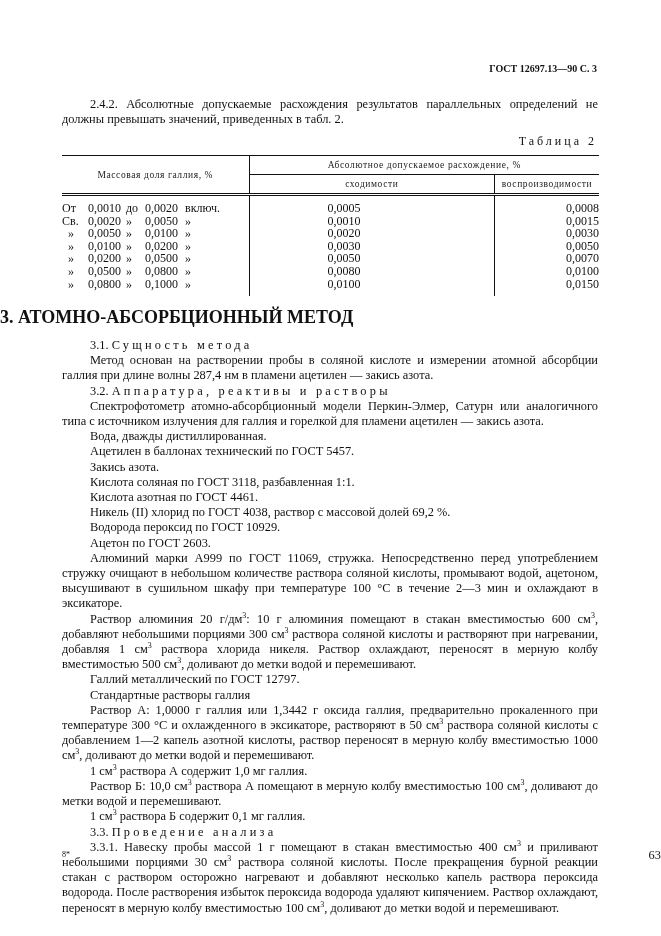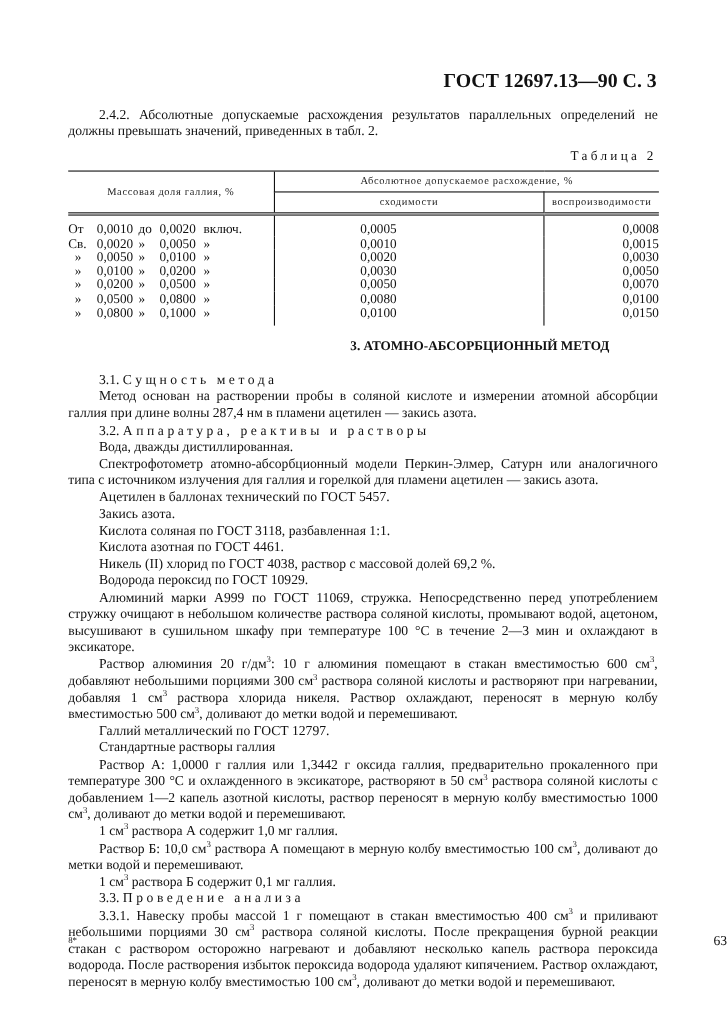--- a/index.html
+++ b/index.html
@@ -2,21 +2,21 @@
 <html><head>
   <meta charset="utf-8">
   <style>
     html, body { margin: 0; padding: 0; background: #ffffff; }
     body {
       width: 661px; height: 936px; position: relative; overflow: hidden;
       font-family: "Liberation Serif", serif; color: #111;
     }
     .page-header {
       position: absolute; top: 63px; right: 64px;
-      font-weight: bold; font-size: 18px;
+      font-weight: bold; font-size: 10px;
     }
     .text { position: absolute; left: 62px; width: 536px; font-size: 12.4px; line-height: 15.2px; text-align: justify; }
     .ind { text-indent: 28px; }
     .para { margin: 0; }
     .table-caption {
       position: absolute; top: 134px; right: 64px; font-size: 12px; letter-spacing: 3px;
     }
     table.tbl {
       position: absolute; top: 155px; left: 62px; width: 537px;
       border-collapse: collapse; font-size: 12px;
@@ -33,22 +33,22 @@
     .tbl tr.first td { padding-top: 6px; margin-top: 40px; }
     .c1 { width: 188px; padding-left: 0; white-space: nowrap; }
     .c2 { width: 173px; padding-left: 78px !important; }
     .c3 { padding-left: 71px !important; }
     .range span { display: inline-block; }
     .r-pre { width: 26px; }
     .r-a { width: 38px; }
     .r-to { width: 19px; text-align: left; }
     .r-b { width: 40px; }
     .section-title {
-      position: absolute; top: 307px; left: 0; width: 554px; text-align: right;
-      font-weight: bold; font-size: 12px;
+      position: absolute; top: 307px; left: 0; width: 554px; text-align: left;
+      font-weight: bold; font-size: 18px;
     }
     .spaced { letter-spacing: 3.2px; }
     sup, sub { font-size: 8px; line-height: 0; }
     .footer-left { position: absolute; top: 850px; left: 62px; font-size: 8px; }
     .footer-page { position: absolute; top: 848px; left: 0; width: 661px; text-align: right; font-size: 12.4px; }
   </style>
 </head>
 <body>
 
 <div class="page-header">ГОСТ 12697.13—90 С. 3</div>
@@ -108,28 +108,29 @@
     </tr>
   </tbody>
 </table>
 
 <div class="section-title">3. АТОМНО-АБСОРБЦИОННЫЙ МЕТОД</div>
 
 <div class="text" style="top:338px;">
   <p class="para ind"><span>3.1.</span> <span class="spaced">Сущность метода</span></p>
   <p class="para ind">Метод основан на растворении пробы в соляной кислоте и измерении атомной абсорбции галлия при длине волны 287,4 нм в пламени ацетилен — закись азота.</p>
   <p class="para ind"><span>3.2.</span> <span class="spaced">Аппаратура, реактивы и растворы</span></p>
+  <p class="para ind">Спектрофотометр атомно-абсорбционный модели Перкин-Элмер, Сатурн или аналогичного типа с источником излучения для галлия и горелкой для пламени ацетилен — закись азота.</p>
   <p class="para ind">Вода, дважды дистиллированная.</p>
-  <p class="para ind">Спектрофотометр атомно-абсорбционный модели Перкин-Элмер, Сатурн или аналогичного типа с источником излучения для галлия и горелкой для пламени ацетилен — закись азота.</p>
   <p class="para ind">Ацетилен в баллонах технический по ГОСТ 5457.</p>
   <p class="para ind">Закись азота.</p>
   <p class="para ind">Кислота соляная по ГОСТ 3118, разбавленная 1:1.</p>
   <p class="para ind">Кислота азотная по ГОСТ 4461.</p>
   <p class="para ind">Никель (II) хлорид по ГОСТ 4038, раствор с массовой долей 69,2 %.</p>
   <p class="para ind">Водорода пероксид по ГОСТ 10929.</p>
+  <p class="para ind">Ацетон по ГОСТ 2603.</p>
   <p class="para ind">Алюминий марки А999 по ГОСТ 11069, стружка. Непосредственно перед употреблением стружку очищают в небольшом количестве раствора соляной кислоты, промывают водой, ацетоном, высушивают в сушильном шкафу при температуре 100 °С в течение 2—3 мин и охлаждают в эксикаторе.</p>
   <p class="para ind"><span>Раствор алюминия 20 г/дм</span><sup>3</sup><span>: 10 г алюминия помещают в стакан вместимостью 600 см</span><sup>3</sup><span>, добавляют небольшими порциями 300 см</span><sup>3</sup><span> раствора соляной кислоты и растворяют при нагревании, добавляя 1 см</span><sup>3</sup><span> раствора хлорида никеля. Раствор охлаждают, переносят в мерную колбу вместимостью 500 см</span><sup>3</sup><span>, доливают до метки водой и перемешивают.</span></p>
   <p class="para ind">Галлий металлический по ГОСТ 12797.</p>
   <p class="para ind">Стандартные растворы галлия</p>
   <p class="para ind"><span>Раствор А: 1,0000 г галлия или 1,3442 г оксида галлия, предварительно прокаленного при температуре 300 °С и охлажденного в эксикаторе, растворяют в 50 см</span><sup>3</sup><span> раствора соляной кислоты с добавлением 1—2 капель азотной кислоты, раствор переносят в мерную колбу вместимостью 1000 см</span><sup>3</sup><span>, доливают до метки водой и перемешивают.</span></p>
   <p class="para ind"><span>1 см</span><sup>3</sup><span> раствора А содержит 1,0 мг галлия.</span></p>
   <p class="para ind"><span>Раствор Б: 10,0 см</span><sup>3</sup><span> раствора А помещают в мерную колбу вместимостью 100 см</span><sup>3</sup><span>, доливают до метки водой и перемешивают.</span></p>
   <p class="para ind"><span>1 см</span><sup>3</sup><span> раствора Б содержит 0,1 мг галлия.</span></p>
   <p class="para ind"><span>3.3.</span> <span class="spaced">Проведение анализа</span></p>
   <p class="para ind"><span>3.3.1. Навеску пробы массой 1 г помещают в стакан вместимостью 400 см</span><sup>3</sup><span> и приливают небольшими порциями 30 см</span><sup>3</sup><span> раствора соляной кислоты. После прекращения бурной реакции стакан с раствором осторожно нагревают и добавляют несколько капель раствора пероксида водорода. После растворения избыток пероксида водорода удаляют кипячением. Раствор охлаждают, переносят в мерную колбу вместимостью 100 см</span><sup>3</sup><span>, доливают до метки водой и перемешивают.</span></p>

